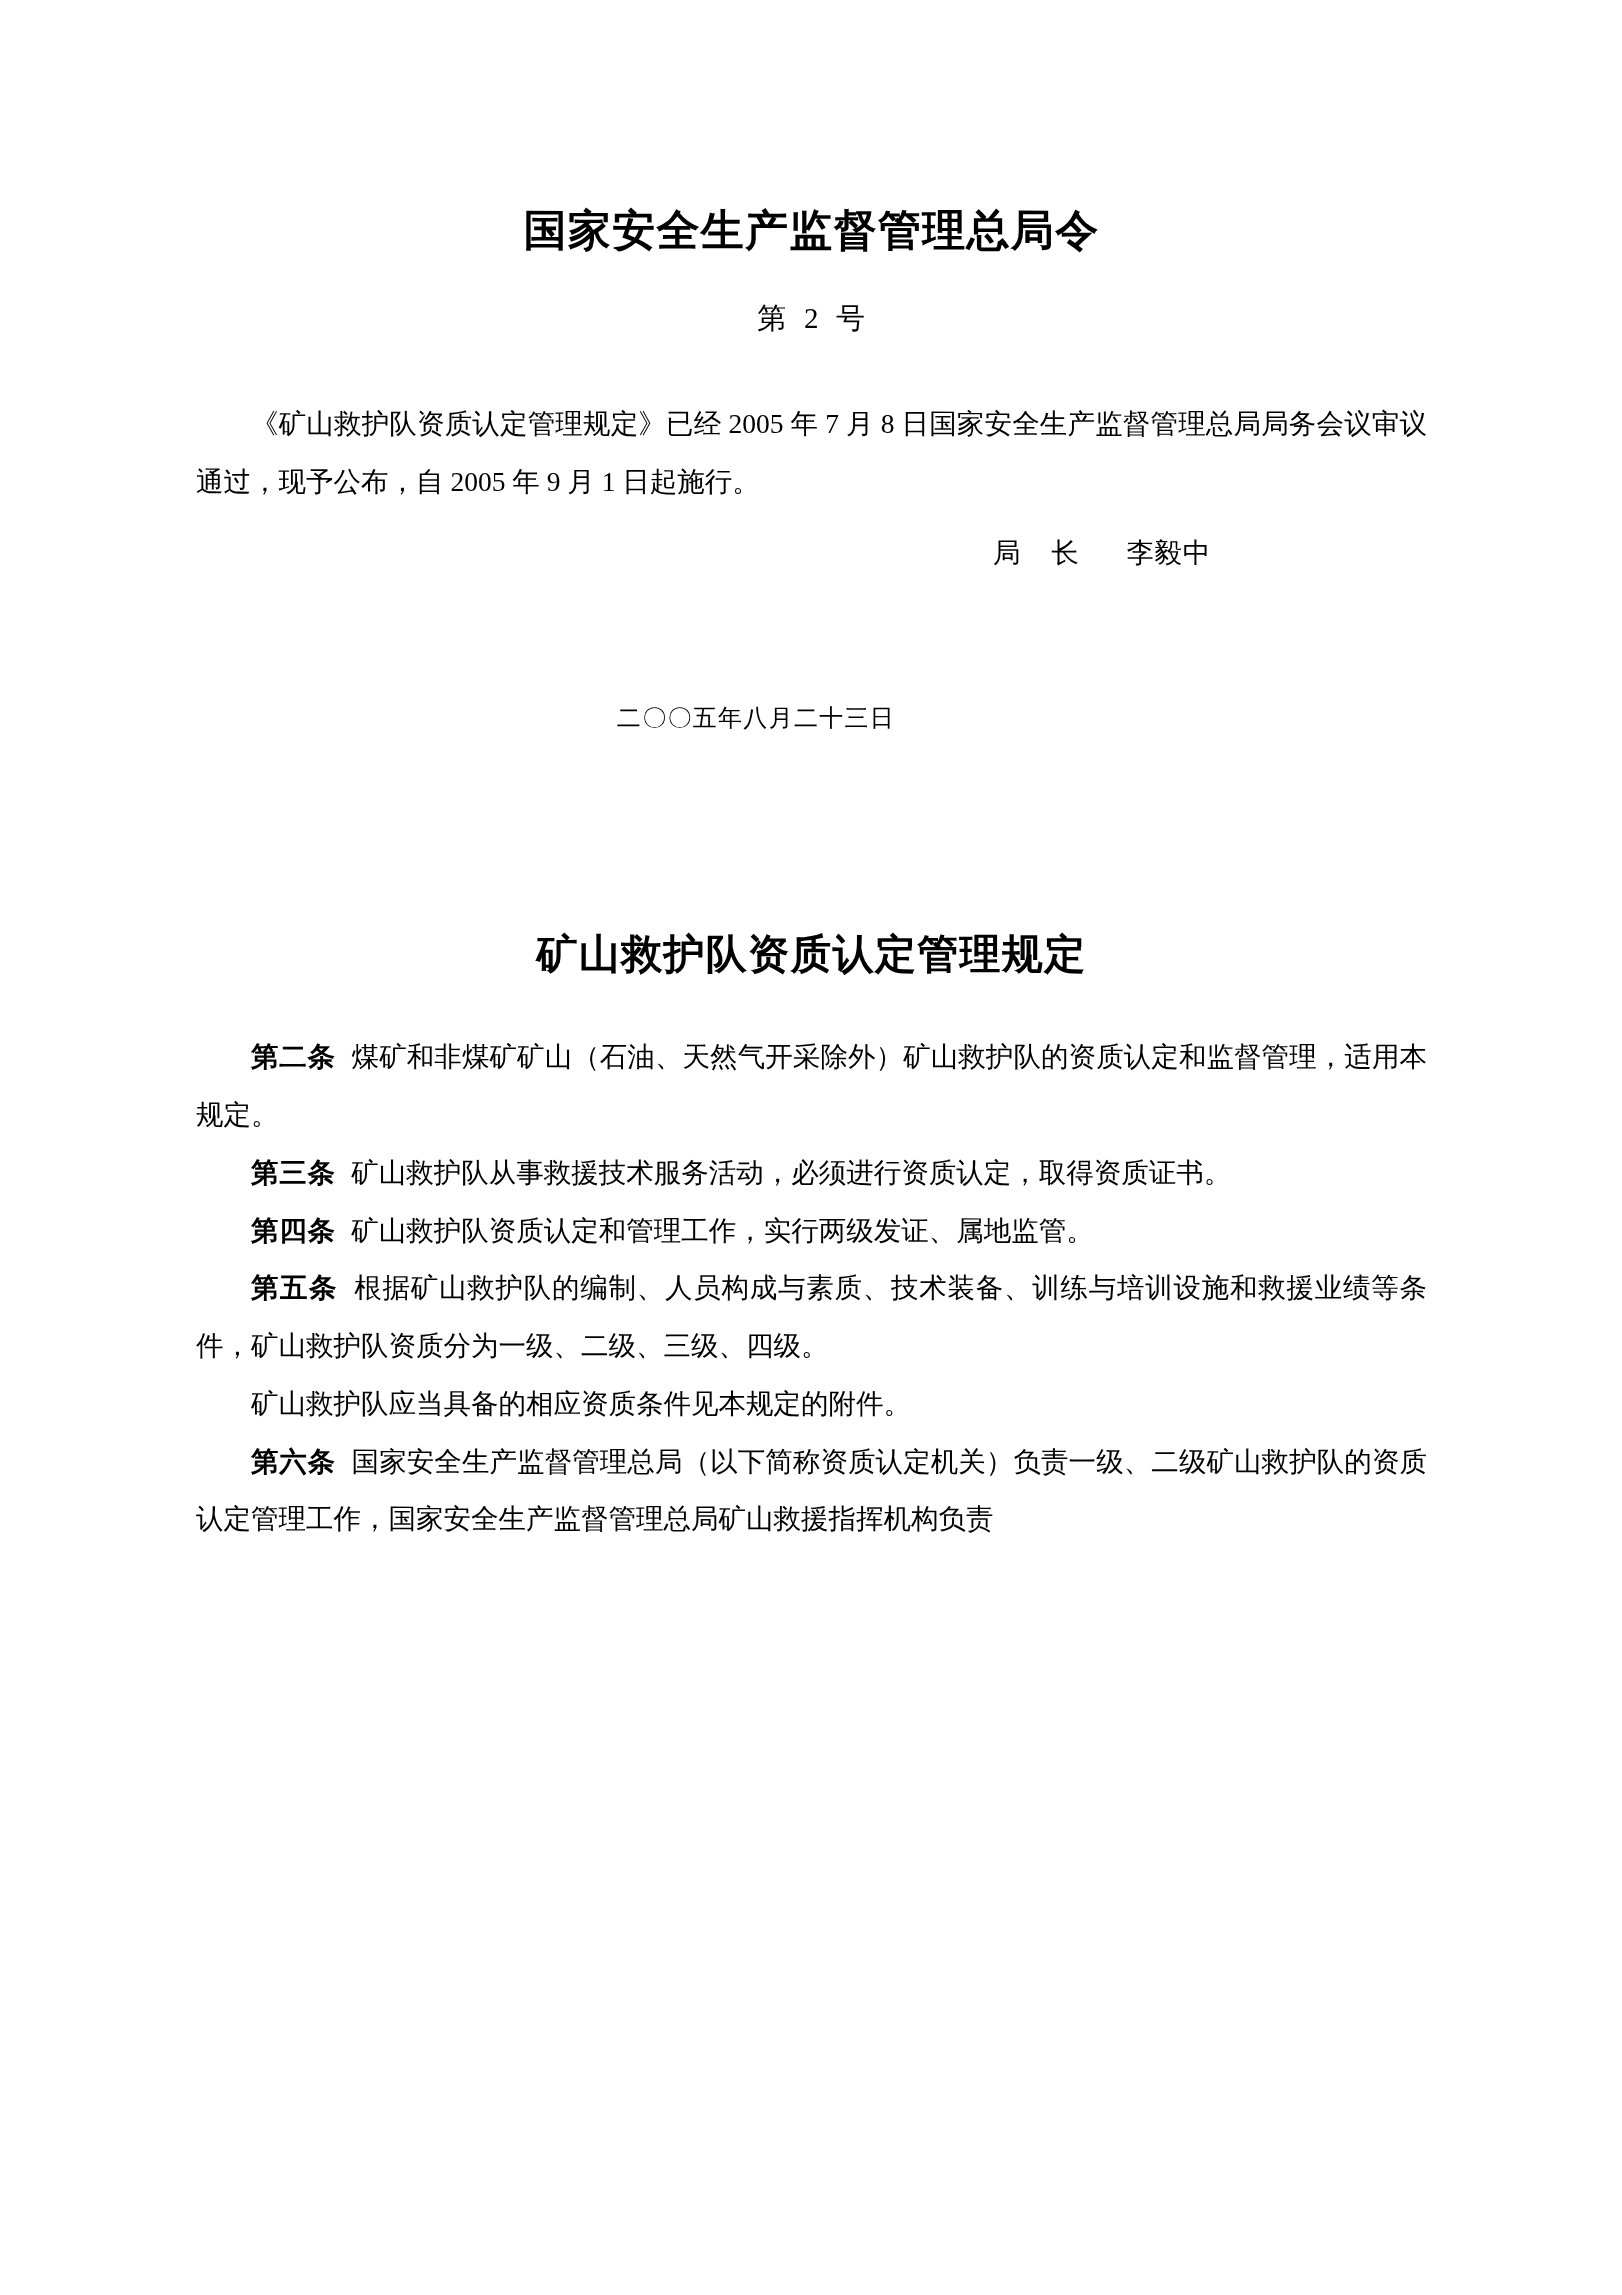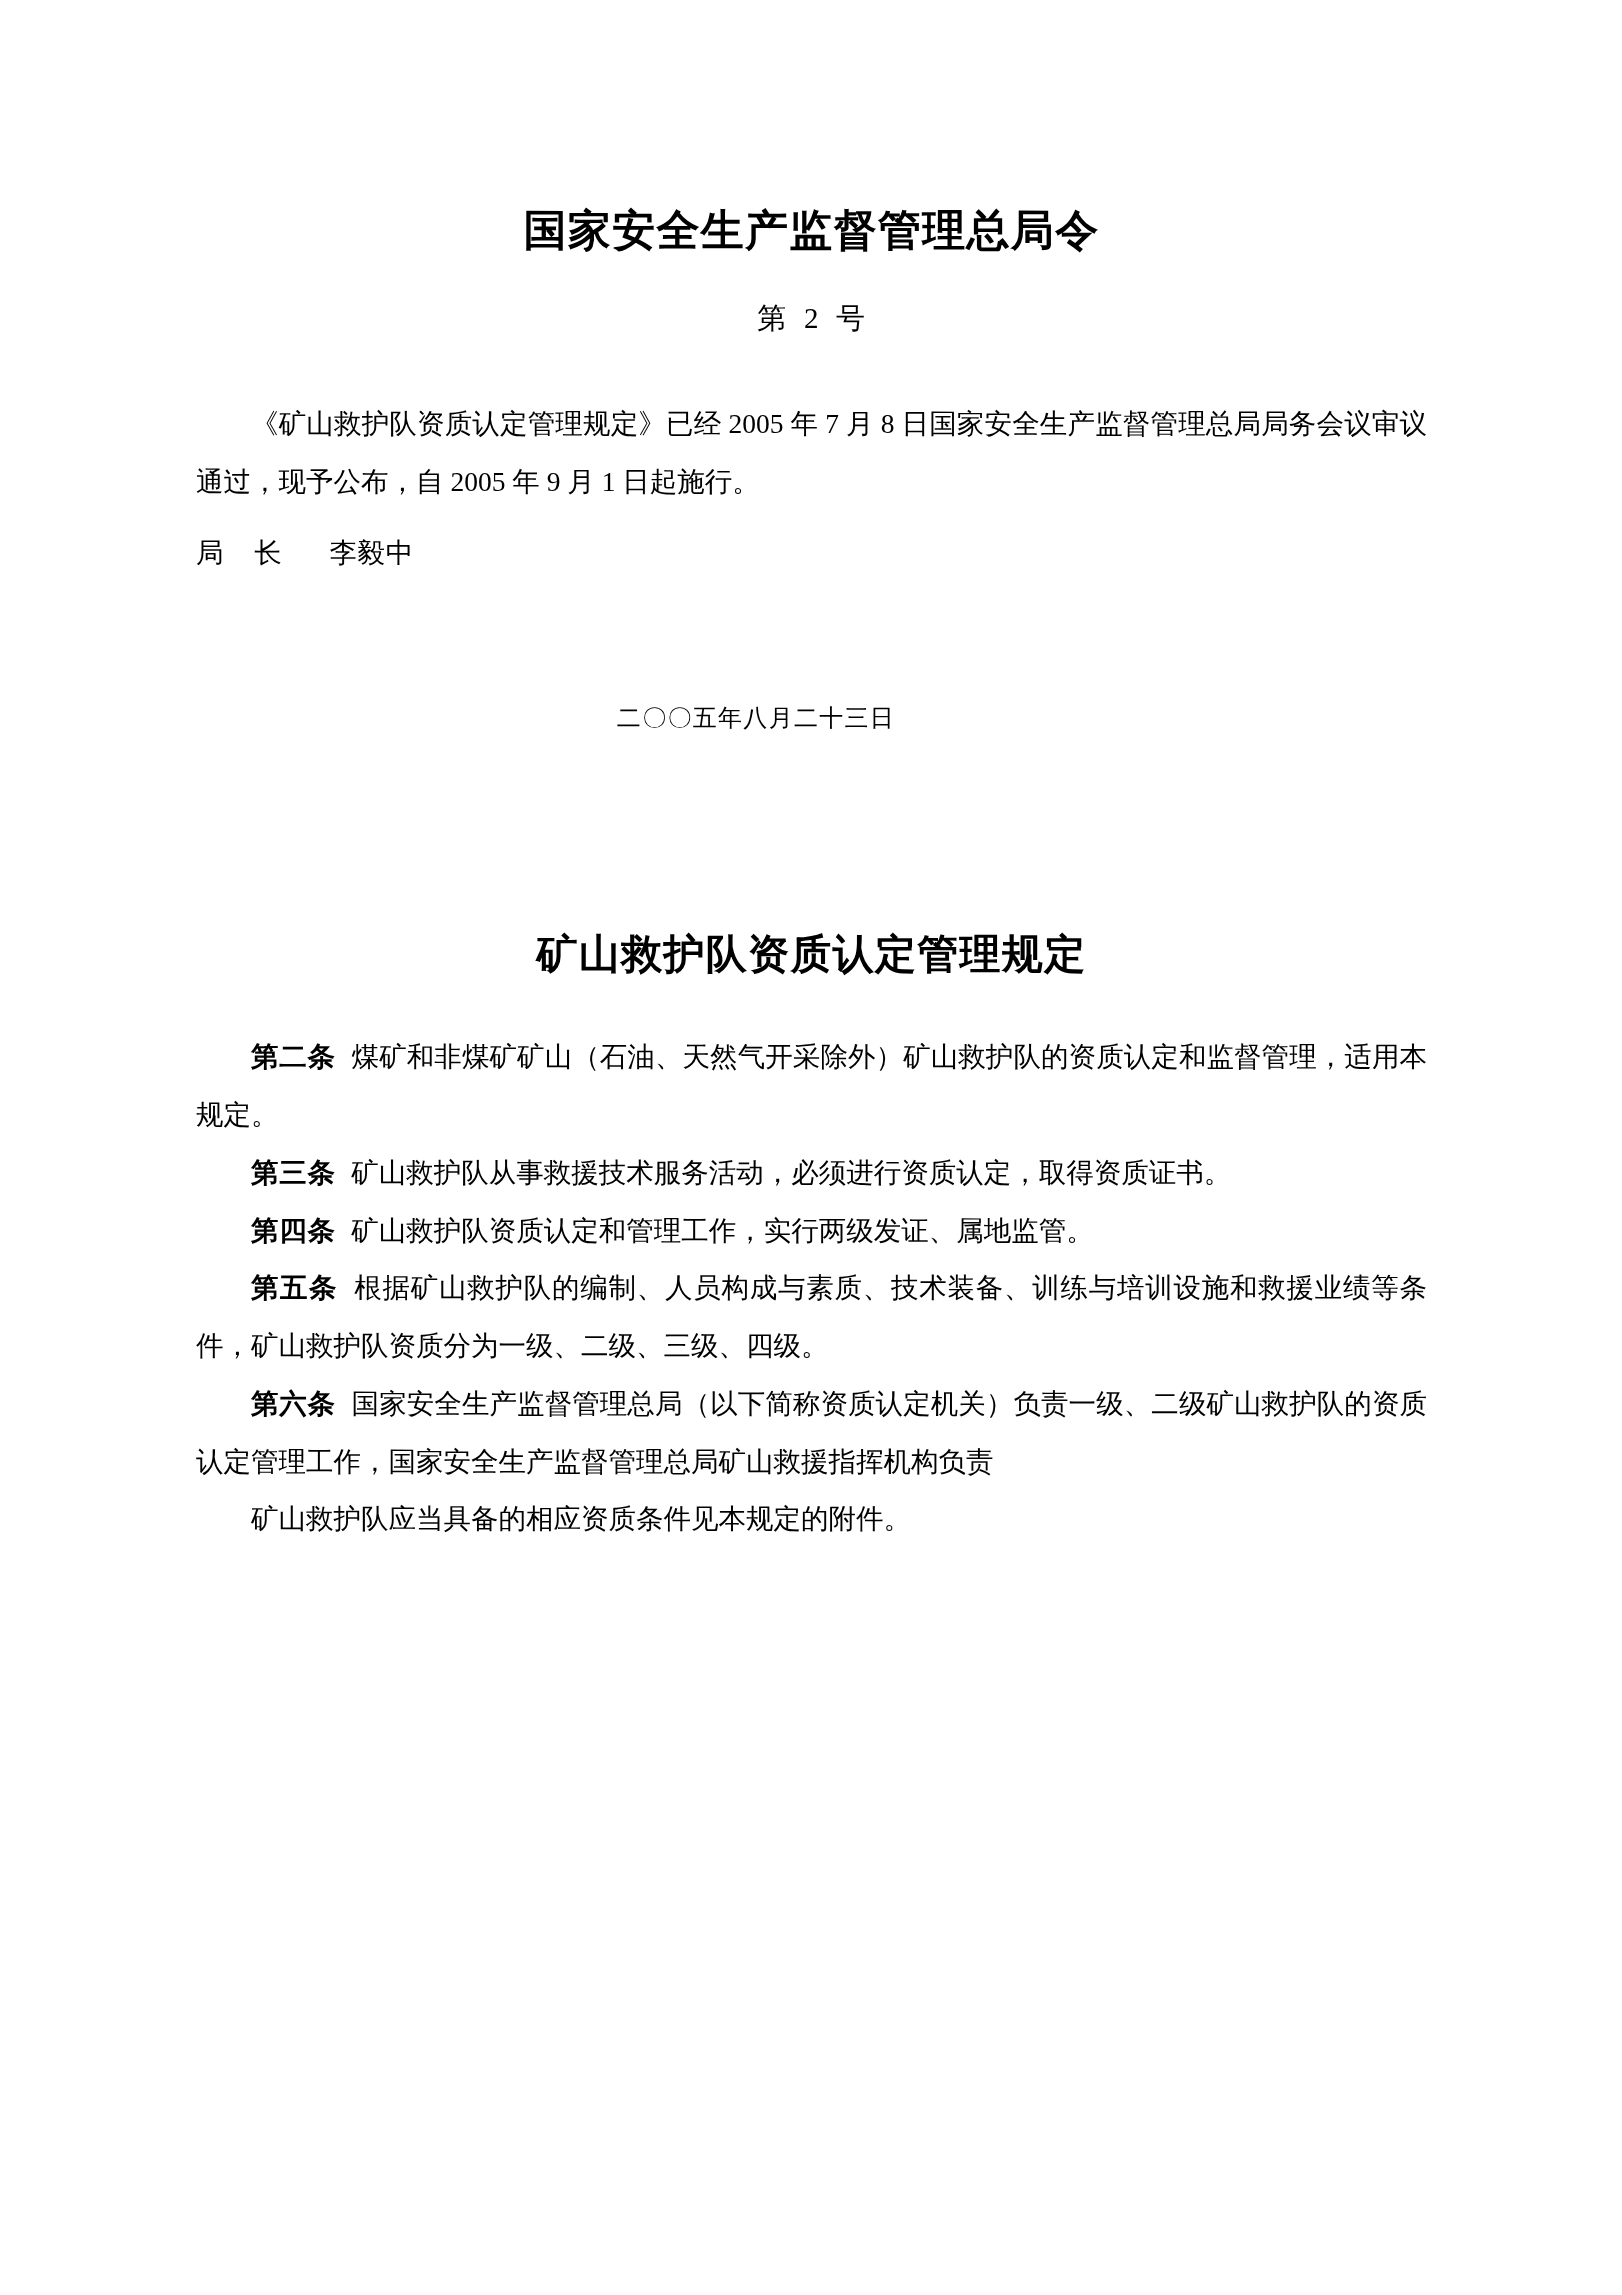--- a/index.html
+++ b/index.html
@@ -47,21 +47,21 @@
     margin: 0;
   }
   .para-indent {
     text-indent: 55px;
   }
   .notice-block {
     margin-top: 56px;
   }
   .signature {
     font-size: 27.5px;
-    text-align: left;
+    text-align: right;
     margin: 25px 0 0 0;
     padding-right: 216px;
     letter-spacing: 0.7px;
   }
   .signature .gap {
     display: inline-block;
     width: 30px;
   }
   .signature .gap-wide {
     display: inline-block;
@@ -132,23 +132,23 @@
 
     <p class="body-para para-indent">
       <span class="art-label">第四条</span><span class="art-gap"></span><span>矿山救护队资质认定和管理工作，实行两级发证、属地监管。</span>
     </p>
 
     <p class="body-para para-indent">
       <span class="art-label">第五条</span><span class="art-gap"></span><span>根据矿山救护队的编制、人员构成与素质、技术装备、训练与培训设施和救援业绩等条件，矿山救护队资质分为一级、二级、三级、四级。</span>
     </p>
 
     <p class="body-para para-indent">
-      <span class="art-label">第六条</span><span class="art-gap"></span><span>国家安全生产监督管理总局（以下简称资质认定机关）负责一级、二级矿山救护队的资质认定管理工作，国家安全生产监督管理总局矿山救援指挥机构负责</span>
+      <span>矿山救护队应当具备的相应资质条件见本规定的附件。</span>
     </p>
 
     <p class="body-para para-indent">
-      <span>矿山救护队应当具备的相应资质条件见本规定的附件。</span>
+      <span class="art-label">第六条</span><span class="art-gap"></span><span>国家安全生产监督管理总局（以下简称资质认定机关）负责一级、二级矿山救护队的资质认定管理工作，国家安全生产监督管理总局矿山救援指挥机构负责</span>
     </p>
 
   </div>
 
 </div>
 
 
 </body></html>

